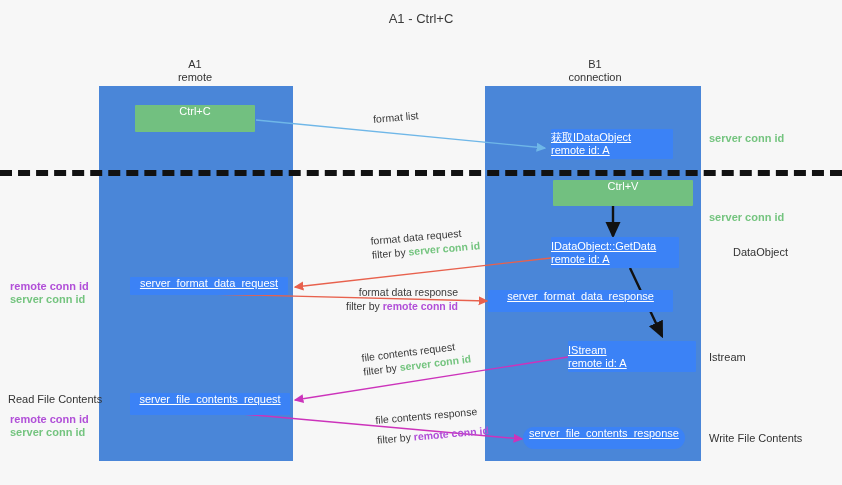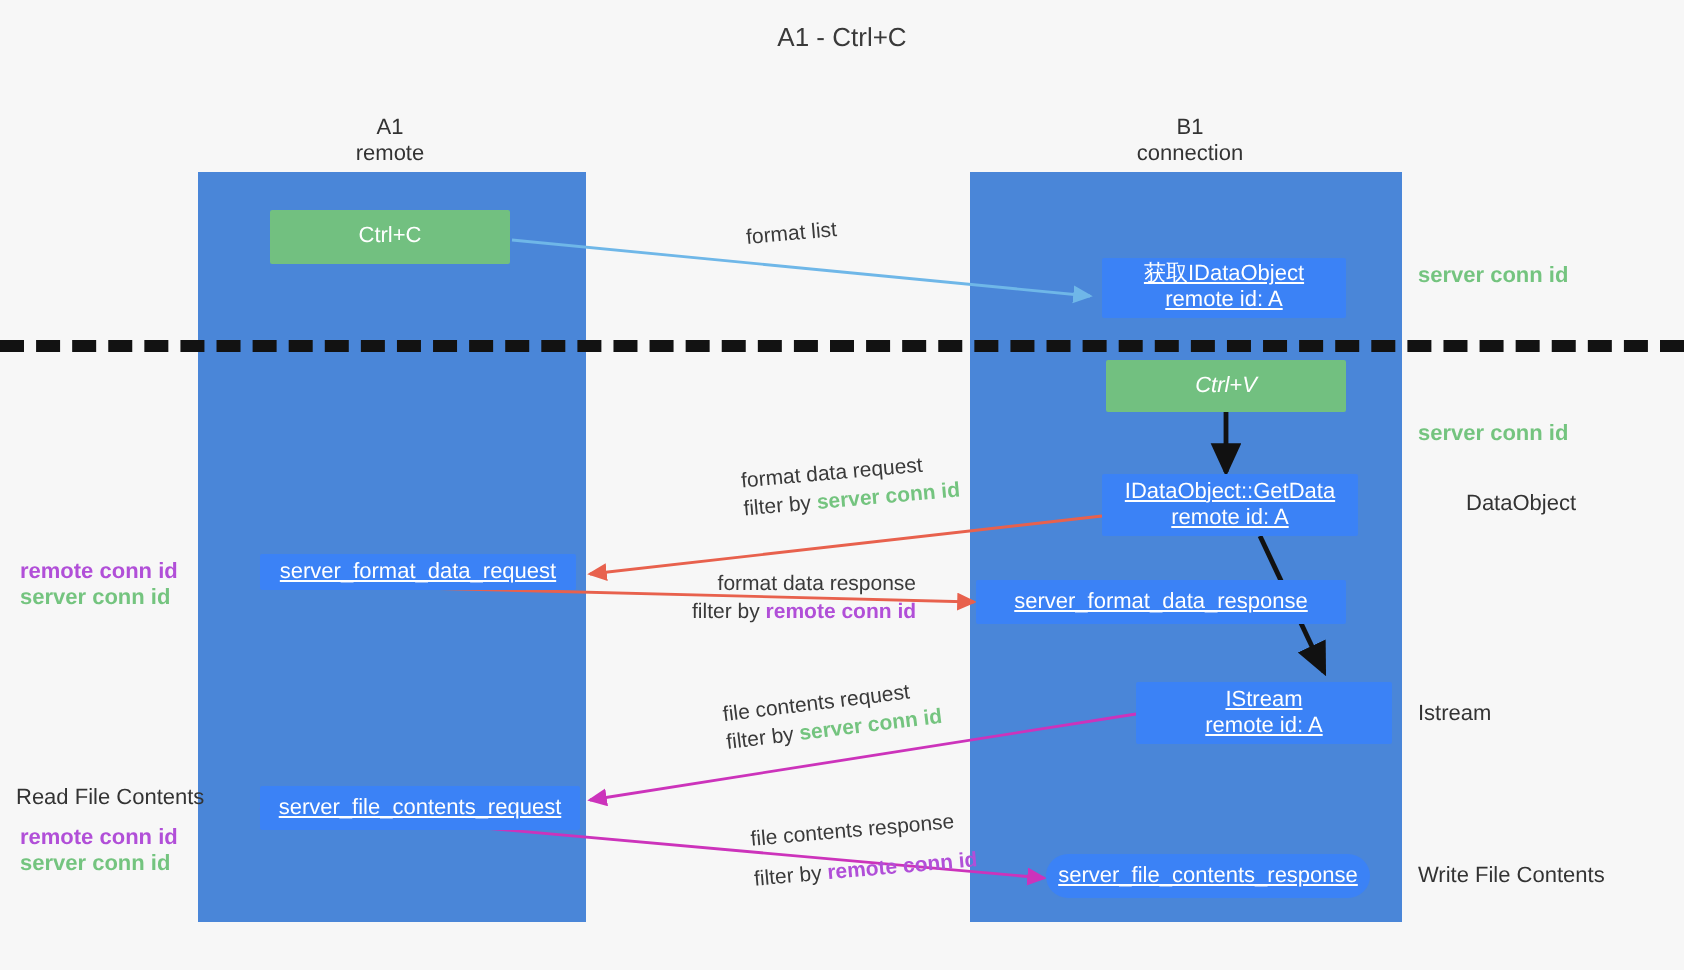--- a/index.html
+++ b/index.html
@@ -10,21 +10,21 @@
     overflow:hidden;
     position:relative;
   }
   #stage{position:absolute;left:0;top:0;width:842px;height:485px;}
   .lane{position:absolute;background:#4a86d8;}
   .lane-head{
     position:absolute;text-align:center;color:#333;font-size:11px;line-height:13px;
   }
   .node{
     position:absolute;box-sizing:border-box;
-    display:flex;align-items:center;justify-content:center;
+    display:flex;align-items:flex-start;justify-content:center;
     text-align:center;color:#ffffff;font-size:11px;line-height:13px;
     border-radius:1px;
   }
   .node.green{background:#72c080;}
   .node.orange{background:#3b82f6;text-decoration:underline;}
   .side-label{position:absolute;font-size:11px;line-height:14px;}
   .lbl-green{color:#74c47f;font-weight:bold;}
   .lbl-purple{color:#b14fd8;font-weight:bold;}
   .lbl-dark{color:#333333;}
   .edge-label{position:absolute;font-size:10.5px;line-height:14px;color:#3a3a3a;white-space:nowrap;}
@@ -92,21 +92,21 @@
 
   <div class="node green" style="left:135px;top:105px;width:120px;height:27px;">
     <span>Ctrl+C</span>
   </div>
 
   <div class="node orange" style="left:551px;top:129px;width:122px;height:30px;flex-direction:column;">
     <span>获取IDataObject</span>
     <span>remote id: A</span>
   </div>
 
-  <div class="node green" style="left:553px;top:180px;width:120px;height:26px;font-style:italic;">
+  <div class="node green" style="left:553px;top:180px;width:140px;height:26px;">
     <span>Ctrl+V</span>
   </div>
 
   <div class="node orange" style="left:551px;top:237px;width:128px;height:31px;flex-direction:column;">
     <span>IDataObject::GetData</span>
     <span>remote id: A</span>
   </div>
 
   <div class="node orange" style="left:568px;top:341px;width:128px;height:31px;flex-direction:column;">
     <span>IStream</span>

